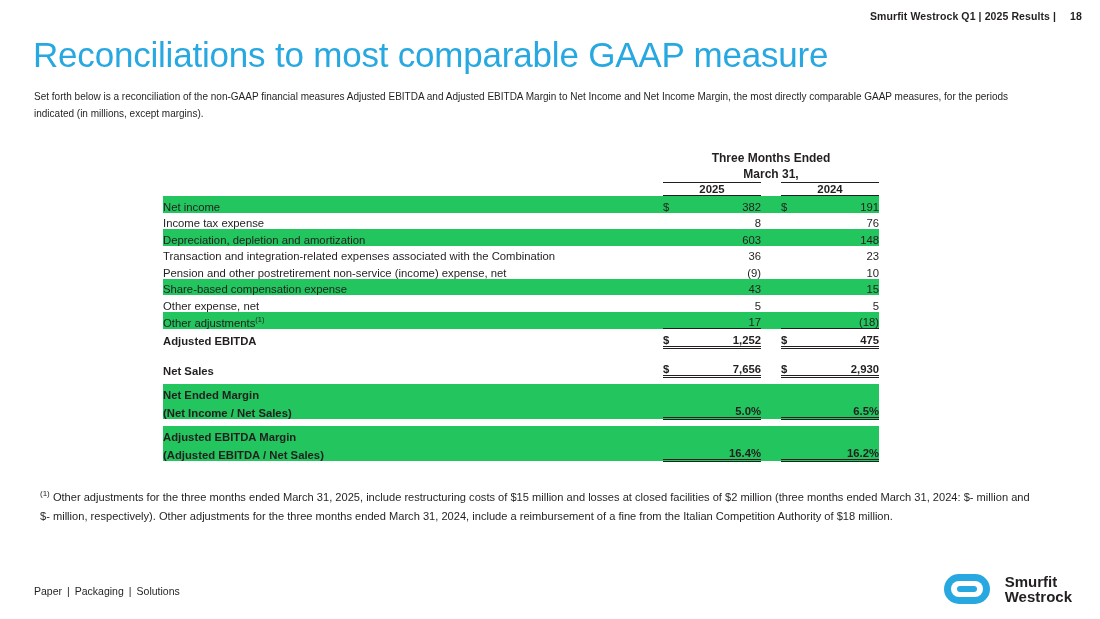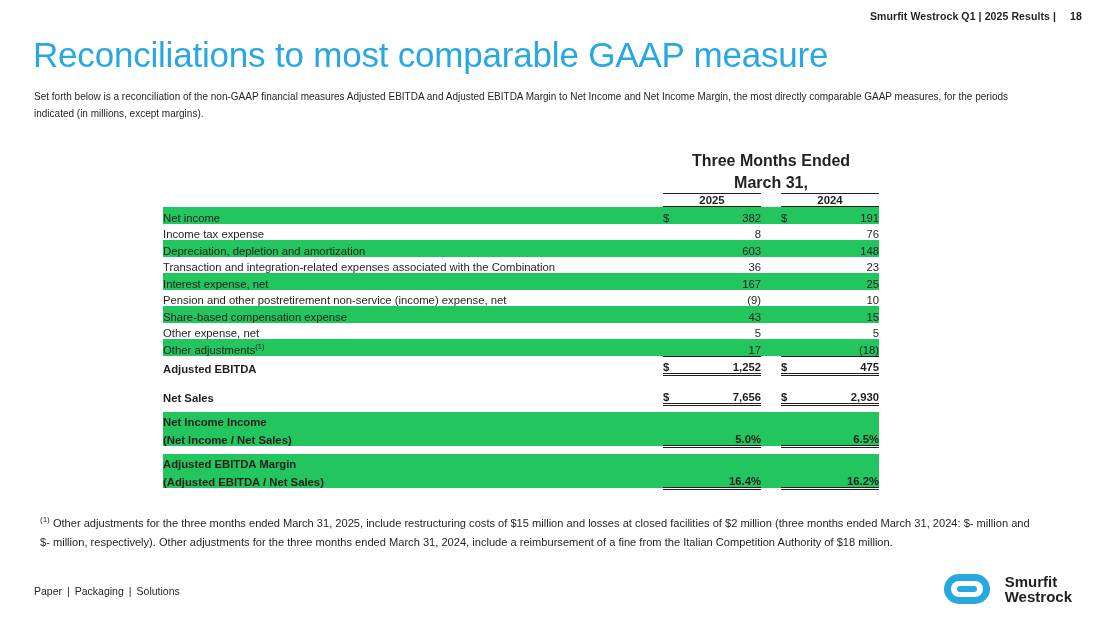--- a/index.html
+++ b/index.html
@@ -76,21 +76,21 @@
     vertical-align: bottom;
   }
   .col-label { width: 500px; }
   .col-cur { width: 24px; }
   .col-val { width: 74px; }
   .col-gap { width: 20px; }
 
   .hdr-three {
     text-align: center;
     font-weight: bold;
-    font-size: 16px;
+    font-size: 12px;
     padding-bottom: 2px;
     line-height: 1.35;
   }
   .hdr-year {
     text-align: center;
     font-weight: bold;
     font-size: 11.4px;
     padding-bottom: 1px;
   }
   .rule-top { border-top: 1px solid #231f20; }
@@ -111,21 +111,21 @@
   .spacer-row-sm td { height: 6px; background: transparent !important; }
 
   .sup {
     font-size: 7.5px;
     vertical-align: super;
   }
 
   
   .footnote {
     position: absolute;
-    top: 513px;
+    top: 487px;
     left: 40px;
     width: 1000px;
     font-size: 11.1px;
     line-height: 1.75;
     color: #231f20;
   }
   .footnote .fn-mark {
     font-size: 8px;
     vertical-align: super;
   }
@@ -243,28 +243,20 @@
           <td class="val">148</td>
         </tr>
         <tr class="row">
           <td class="lbl">Transaction and integration-related expenses associated with the Combination</td>
           <td class="cur"></td>
           <td class="val">36</td>
           <td></td>
           <td class="cur"></td>
           <td class="val">23</td>
         </tr>
-        <tr class="row shade">
-          <td class="lbl">Interest expense, net</td>
-          <td class="cur"></td>
-          <td class="val">167</td>
-          <td></td>
-          <td class="cur"></td>
-          <td class="val">25</td>
-        </tr>
         <tr class="row">
           <td class="lbl">Pension and other postretirement non-service (income) expense, net</td>
           <td class="cur"></td>
           <td class="val">(9)</td>
           <td></td>
           <td class="cur"></td>
           <td class="val">10</td>
         </tr>
         <tr class="row shade">
           <td class="lbl">Share-based compensation expense</td>
@@ -310,21 +302,21 @@
           <td></td>
           <td class="cur u-double-bottom">$</td>
           <td class="val u-double-bottom">2,930</td>
         </tr>
 
         <tr class="spacer-row-sm">
             <td colspan="6"></td>
           </tr>
 
         <tr class="row bold shade">
-          <td class="lbl">Net Income Income</td>
+          <td class="lbl">Net Ended Margin</td>
           <td class="cur"></td>
           <td class="val"></td>
           <td></td>
           <td class="cur"></td>
           <td class="val"></td>
         </tr>
         <tr class="row bold shade">
           <td class="lbl">(Net Income / Net Sales)</td>
           <td class="cur u-double-bottom"></td>
           <td class="val u-double-bottom">5.0%</td>

